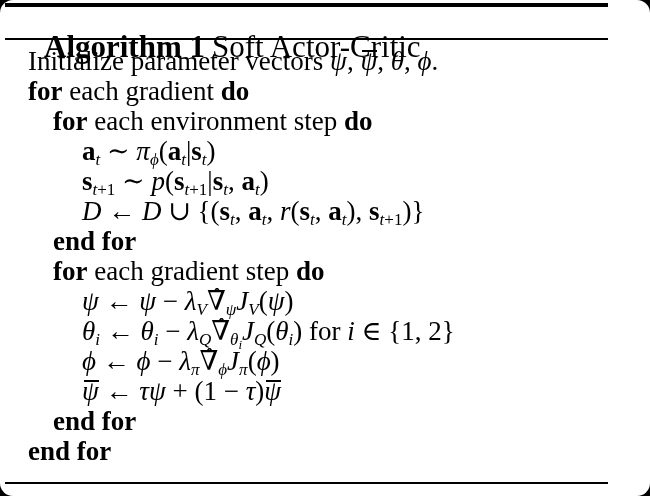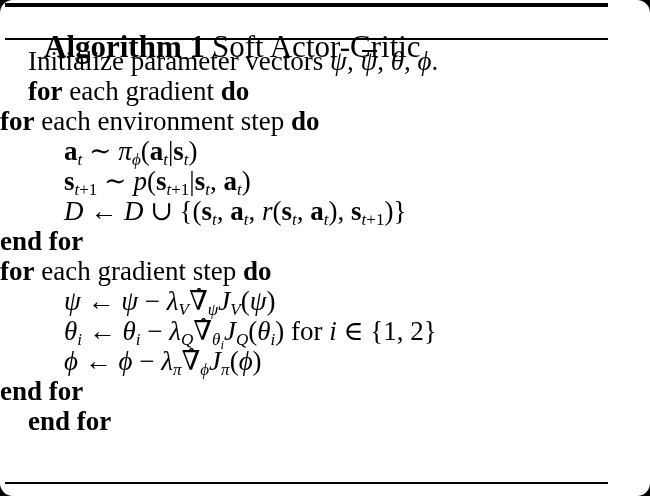--- a/index.html
+++ b/index.html
@@ -29,22 +29,22 @@
   .header .title { margin-left: 7px; }
 
   .body-lines {
     position: absolute; left: 0; top: 46px; right: 0;
   }
   .line {
     font-size: 27px; line-height: 30px; height: 30px;
     white-space: pre;
   }
   .line.indent-1 { padding-left: 28px; }
-  .line.indent-2 { }
-  .line.indent-3 { padding-left: 64px; }
+  .line.indent-2 { padding-left: 53px; }
+  .line.indent-3 { padding-left: 82px; }
   
   .line:nth-child(11) { margin-top: 0; }
 
   .kw  { font-weight: bold; }
   .rm  { }
   .it  { font-style: italic; }
   .bf  { font-weight: bold; }
   .cal { font-style: italic; }
 
   .sub  { font-size: 17px; vertical-align: -5px; }
@@ -79,18 +79,19 @@
       <div class="line indent-1"><span class="kw">for</span><span class="rm"> each gradient </span><span class="kw">do</span></div>
       <div class="line indent-2"><span class="kw">for</span><span class="rm"> each environment step </span><span class="kw">do</span></div>
       <div class="line indent-3"><span class="bf">a</span><span class="it sub">t</span><span class="rm"> ∼ </span><span class="it">π</span><span class="it sub">ϕ</span><span class="rm">(</span><span class="bf">a</span><span class="it sub">t</span><span class="rm">|</span><span class="bf">s</span><span class="it sub">t</span><span class="rm">)</span></div>
       <div class="line indent-3"><span class="bf">s</span><span class="it sub">t</span><span class="rm sub">+1</span><span class="rm"> ∼ </span><span class="it">p</span><span class="rm">(</span><span class="bf">s</span><span class="it sub">t</span><span class="rm sub">+1</span><span class="rm">|</span><span class="bf">s</span><span class="it sub">t</span><span class="rm">, </span><span class="bf">a</span><span class="it sub">t</span><span class="rm">)</span></div>
       <div class="line indent-3"><span class="cal">D</span><span class="rm"> ← </span><span class="cal">D</span><span class="rm"> ∪ {(</span><span class="bf">s</span><span class="it sub">t</span><span class="rm">, </span><span class="bf">a</span><span class="it sub">t</span><span class="rm">, </span><span class="it">r</span><span class="rm">(</span><span class="bf">s</span><span class="it sub">t</span><span class="rm">, </span><span class="bf">a</span><span class="it sub">t</span><span class="rm">), </span><span class="bf">s</span><span class="it sub">t</span><span class="rm sub">+1</span><span class="rm">)}</span></div>
       <div class="line indent-2"><span class="kw">end for</span></div>
       <div class="line indent-2"><span class="kw">for</span><span class="rm"> each gradient step </span><span class="kw">do</span></div>
       <div class="line indent-3"><span class="it">ψ</span><span class="rm"> ← </span><span class="it">ψ</span><span class="rm"> − </span><span class="it">λ</span><span class="it sub">V</span><span class="rm hat"><span>∇</span><span class="hat-mark">ˆ</span></span><span class="it sub">ψ</span><span class="it">J</span><span class="it sub">V</span><span class="rm">(</span><span class="it">ψ</span><span class="rm">)</span></div>
       <div class="line indent-3"><span class="it">θ</span><span class="it sub">i</span><span class="rm"> ← </span><span class="it">θ</span><span class="it sub">i</span><span class="rm"> − </span><span class="it">λ</span><span class="it sub">Q</span><span class="rm hat"><span>∇</span><span class="hat-mark">ˆ</span></span><span class="it sub">θ</span><span class="it sub2">i</span><span class="it">J</span><span class="it sub">Q</span><span class="rm">(</span><span class="it">θ</span><span class="it sub">i</span><span class="rm">)</span><span class="rm"> for </span><span class="it">i</span><span class="rm"> ∈ {1, 2}</span></div>
       <div class="line indent-3"><span class="it">ϕ</span><span class="rm"> ← </span><span class="it">ϕ</span><span class="rm"> − </span><span class="it">λ</span><span class="it sub">π</span><span class="rm hat"><span>∇</span><span class="hat-mark">ˆ</span></span><span class="it sub">ϕ</span><span class="it">J</span><span class="it sub">π</span><span class="rm">(</span><span class="it">ϕ</span><span class="rm">)</span></div>
+      <div class="line indent-3"><span class="it bar">ψ</span><span class="rm"> ← </span><span class="it">τ</span><span class="it">ψ</span><span class="rm"> + (1 − </span><span class="it">τ</span><span class="rm">)</span><span class="it bar">ψ</span></div>
       <div class="line indent-2"><span class="kw">end for</span></div>
       <div class="line indent-1"><span class="kw">end for</span></div>
     </div>
 
   <div class="rule rule-bottom"></div>
 </div>
 
 </body></html>

